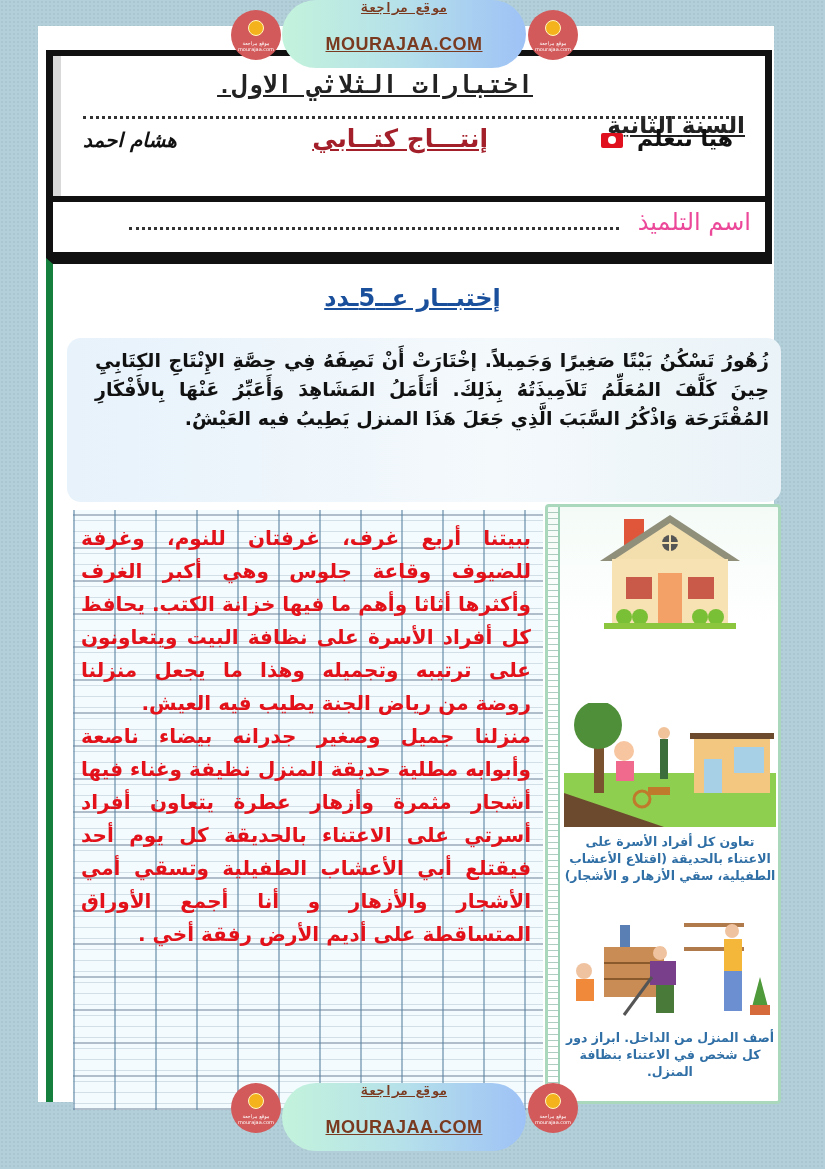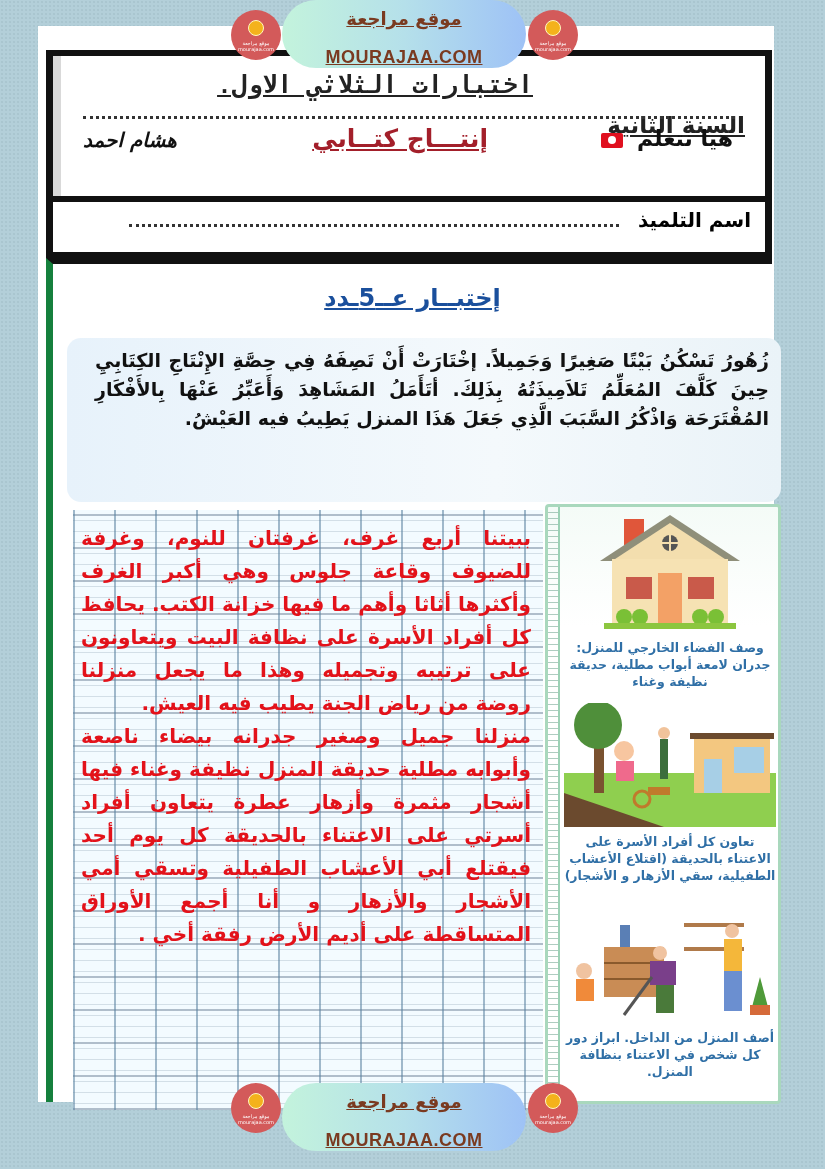--- a/index.html
+++ b/index.html
@@ -51,21 +51,21 @@
       position: absolute; right: 265px; top: 0px; font-size: 25px; font-weight: bold; color: #a31f2a;
       text-decoration: underline; letter-spacing: 2px;
     }
     .author { position: absolute; left: 20px; top: 4px; font-size: 20px; font-weight: bold; color: #111; font-style: italic; }
 
     .name-box {
       position: absolute; left: 8px; top: 176px; width: 726px; height: 56px;
       border: 6px solid #111; border-top: none; border-left-width: 7px; border-right-width: 7px;
       direction: rtl; padding-right: 14px; padding-top: 6px;
     }
-    .name-label { font-size: 20px; font-weight: bold; color: #000000; }
+    .name-label { font-size: 24px; font-weight: normal; color: #ec4899; }
     .name-dots {
       display: inline-block; width: 490px; border-bottom: 3px dotted #333; margin-right: 14px; vertical-align: baseline;
     }
 
     .body-box {
       position: absolute; left: 8px; top: 232px; width: 726px; height: 844px;
       border-left: 7px solid #15803d; border-top: 6px solid #111;
     }
     .test-title {
       position: absolute; left: 0; right: 0; top: 20px; text-align: center;
@@ -110,21 +110,21 @@
       position: absolute; left: 16px; width: 212px; text-align: center; direction: rtl;
       color: #2f6fa6; font-size: 12.5px; font-weight: bold; line-height: 17px;
     }
 
     .watermark {
       position: absolute; left: 282px; width: 244px; height: 68px;
       border-radius: 34px;
       background: linear-gradient(90deg, #c3f3dc 0%, #b5e0ea 50%, #9ec2f6 100%);
       text-align: center; color: #7a3a20; font-weight: bold;
     }
-    .watermark .ar { display: block; font-size: 18px; text-decoration: underline; margin-top: 8px; direction: rtl; }
+    .watermark .ar { display: block; font-size: 13px; text-decoration: underline; margin-top: 0; direction: rtl; font-family: Liberation Mono, monospace; }
     .watermark .en { display: block; font-size: 18px; text-decoration: underline; margin-top: 18px; font-family: "Liberation Sans", sans-serif; letter-spacing: 0.5px; }
     .badge {
       position: absolute; width: 50px; height: 50px; border-radius: 50%;
       background: #d35a5a; text-align: center;
     }
     .badge .coin {
       position: absolute; left: 17px; top: 10px; width: 16px; height: 16px; border-radius: 50%;
       background: #f4b21c; border: 1px solid #fff7c0;
     }
     .badge .tiny { position: absolute; left: 0; right: 0; top: 30px; font-size: 5px; color: #fff; line-height: 6px; font-family: "DejaVu Sans", sans-serif; }
@@ -178,21 +178,20 @@
         <line x1="106" y1="22" x2="106" y2="38" stroke="#f3deae" stroke-width="2"></line>
         <rect x="62" y="64" width="26" height="22" fill="#c95a4a"></rect>
         <rect x="124" y="64" width="26" height="22" fill="#c95a4a"></rect>
         <rect x="94" y="60" width="24" height="50" fill="#f3a166"></rect>
         <circle cx="60" cy="104" r="8" fill="#7ac036"></circle>
         <circle cx="76" cy="104" r="8" fill="#7ac036"></circle>
         <circle cx="136" cy="104" r="8" fill="#7ac036"></circle>
         <circle cx="152" cy="104" r="8" fill="#7ac036"></circle>
         <rect x="40" y="110" width="132" height="6" fill="#8cc63f"></rect>
       </svg>
-      <div class="caption" style="top:132px">وصف الفضاء الخارجي للمنزل: جدران لامعة أبواب مطلية، حديقة نظيفة وغناء</div>
 
       <svg class="scene" style="top:196px;height:124px" viewBox="0 0 212 124">
         <rect x="0" y="70" width="212" height="54" fill="#8fcf4f"></rect>
         <polygon points="0,90 100,124 0,124" fill="#6b4a2e"></polygon>
         <rect x="30" y="40" width="10" height="50" fill="#7a5230"></rect>
         <circle cx="34" cy="22" r="24" fill="#4f8f3a"></circle>
         <rect x="130" y="34" width="76" height="56" fill="#f3c780"></rect>
         <rect x="126" y="30" width="84" height="6" fill="#6b4a2e"></rect>
         <rect x="170" y="44" width="30" height="26" fill="#a7cfe6"></rect>
         <rect x="140" y="56" width="18" height="34" fill="#a7cfe6"></rect>

